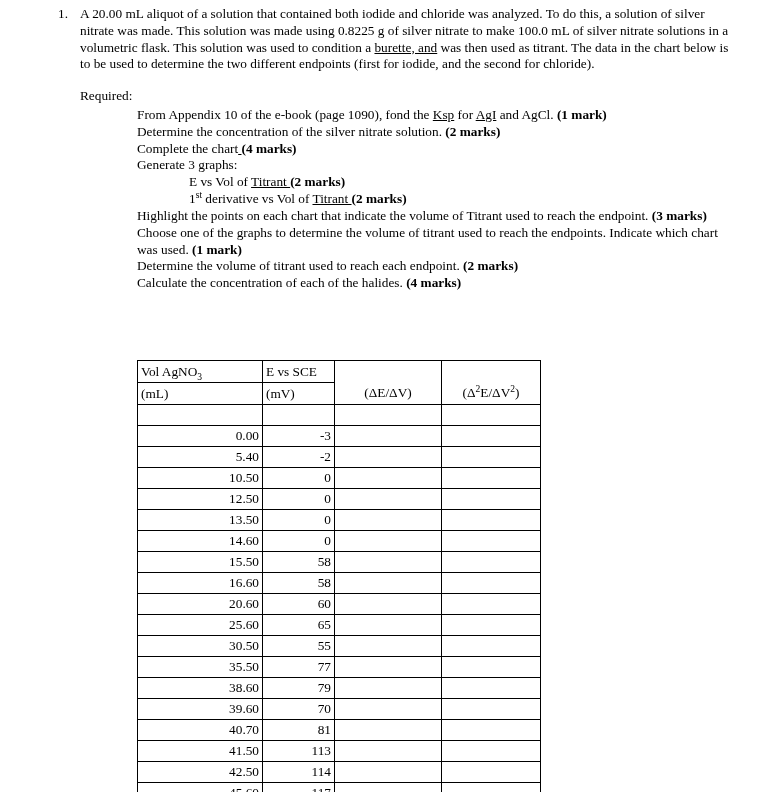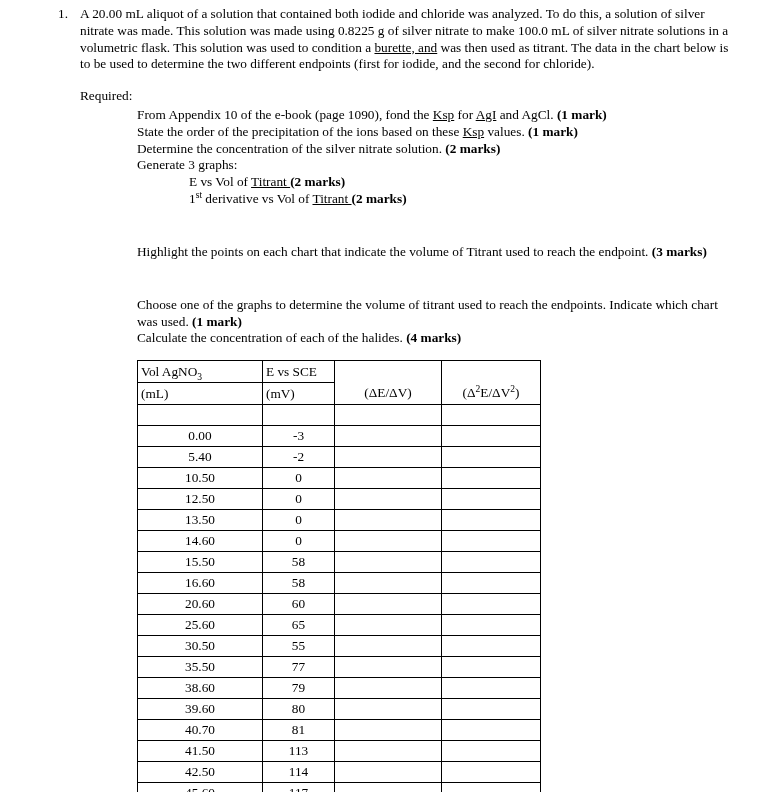--- a/index.html
+++ b/index.html
@@ -52,21 +52,20 @@
     top: 107px;
     width: 600px;
     line-height: 1.265;
   }
   .body-block .line {
     white-space: nowrap;
   }
   .body-block .wrapline {
     white-space: normal;
     width: 600px;
-    margin-top: 36px;
   }
   .indent1 {
     padding-left: 52px;
   }
   .u { text-decoration: underline; }
   .b { font-weight: bold; }
   sup { font-size: 0.72em; vertical-align: super; line-height: 0; }
   sub { font-size: 0.72em; vertical-align: sub; line-height: 0; }
 
   
@@ -86,45 +85,46 @@
     vertical-align: middle;
   }
   table.data th {
     text-align: left;
     height: 21px;
   }
   .col-vol { width: 118px; }
   .col-e   { width: 65px; margin-top: 12px; }
   .col-d1  { width: 100px; }
   .col-d2  { width: 92px; }
-  .cell-right { text-align: center; padding-right: 4px; }
+  .cell-right { text-align: right; padding-right: 4px; }
   .cell-center { text-align: center; }
 </style>
 </head>
 <body>
 
 <div class="page">
 
   <div class="qnum">1.</div>
 
   <div class="intro">
     <span>A 20.00 mL aliquot of a solution that contained both iodide and chloride was analyzed.  To do this, a solution of silver nitrate was made.  This solution was made using 0.8225 g of silver nitrate to make 100.0 mL of silver nitrate solutions in a volumetric flask.  This solution was used to condition a </span><span class="u">burette, and</span><span> was then used as titrant.  The data in the chart below is to be used to determine the two different endpoints (first for iodide, and the second for chloride).</span>
   </div>
 
   <div class="required">Required:</div>
 
   <div class="body-block">
     <div class="line">From Appendix 10 of the e-book (page 1090), fond the <span class="u">Ksp</span> for <span class="u">AgI</span> and AgCl.  <span class="b">(1 mark)</span></div>
-    <div class="line">State the order of the precipitation of the ions based on these <span class="u">Ksp</span> values.  <span class="b">(1 mark)</span></div>
     <div class="line">Determine the concentration of the silver nitrate solution.  <span class="b">(2 marks)</span></div>
+    <div class="line">Complete the chart<span class="u">  </span><span class="b">(4 marks)</span></div>
     <div class="line">Generate 3 graphs:</div>
     <div class="line indent1">E vs Vol of <span class="u">Titrant </span> <span class="b">(2 marks)</span></div>
     <div class="line indent1">1<sup>st</sup> derivative vs Vol of <span class="u">Titrant </span> <span class="b">(2 marks)</span></div>
     <div class="wrapline">Highlight the points on each chart that indicate the volume of Titrant used to reach the endpoint.  <span class="b">(3 marks)</span></div>
     <div class="wrapline">Choose one of the graphs to determine the volume of titrant used to reach the endpoints.  Indicate which chart was used.  <span class="b">(1 mark)</span></div>
+    <div class="line">Determine the volume of titrant used to reach each endpoint.  <span class="b">(2 marks)</span></div>
     <div class="line">Calculate the concentration of each of the halides.  <span class="b">(4 marks)</span></div>
   </div>
 
   <table class="data">
     <tbody>
       <tr>
         <th class="col-vol cell-center">Vol AgNO<sub>3</sub></th>
         <th class="col-e">E vs SCE</th>
         <th class="col-d1" rowspan="2">
             <div class="cell-center" style="padding-top:20px;">(ΔE/ΔV)</div>
@@ -218,21 +218,21 @@
           <td class="col-d2">&nbsp;</td>
         </tr>
         <tr>
           <td class="col-vol cell-right">38.60</td>
           <td class="col-e cell-right">79</td>
           <td class="col-d1">&nbsp;</td>
           <td class="col-d2">&nbsp;</td>
         </tr>
         <tr>
           <td class="col-vol cell-right">39.60</td>
-          <td class="col-e cell-right">80</td>
+          <td class="col-e cell-right">70</td>
           <td class="col-d1">&nbsp;</td>
           <td class="col-d2">&nbsp;</td>
         </tr>
         <tr>
           <td class="col-vol cell-right">40.70</td>
           <td class="col-e cell-right">81</td>
           <td class="col-d1">&nbsp;</td>
           <td class="col-d2">&nbsp;</td>
         </tr>
         <tr>

